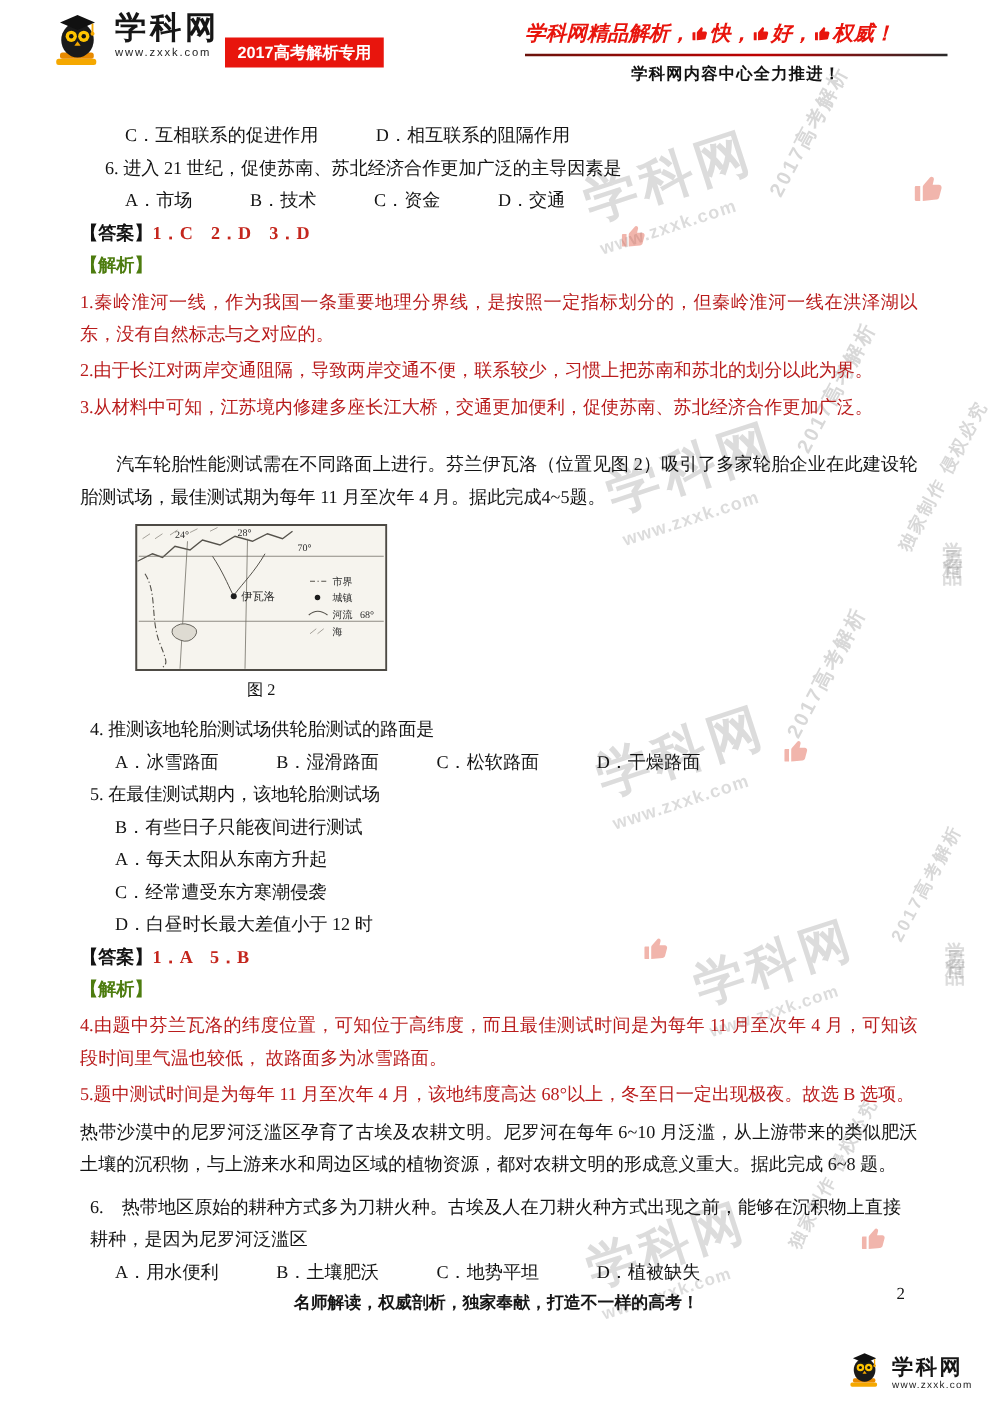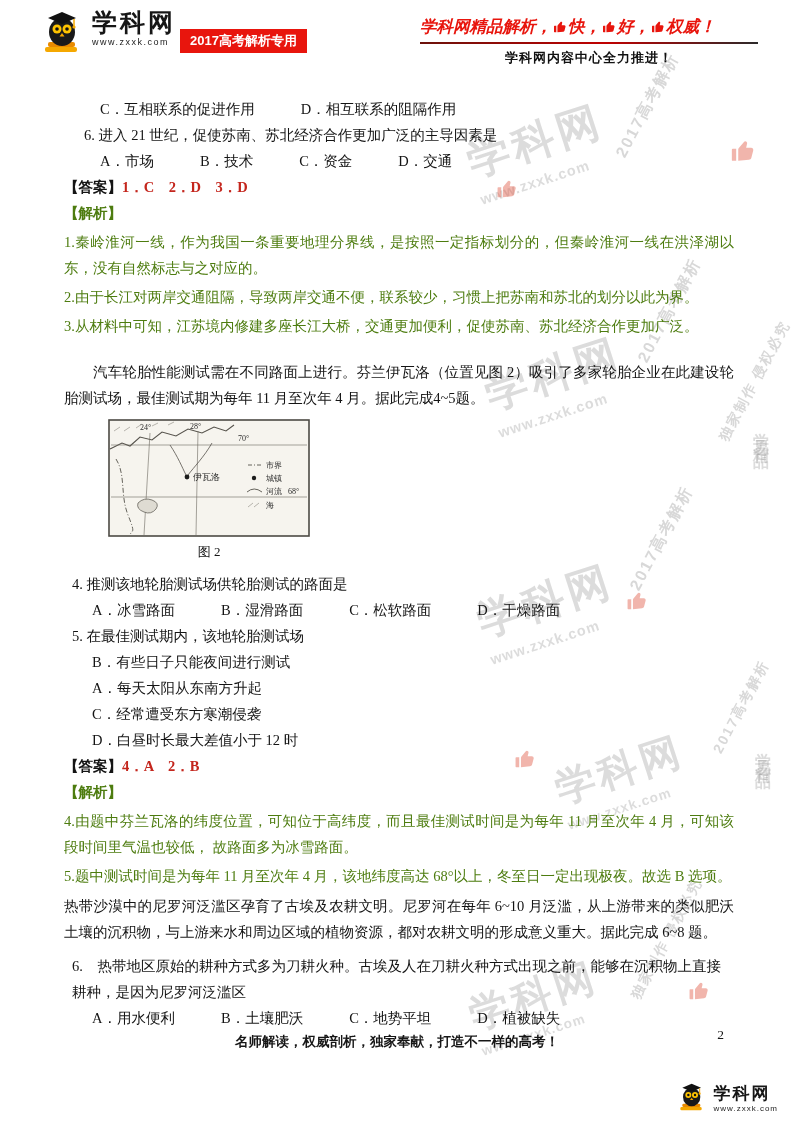--- a/index.html
+++ b/index.html
@@ -31,21 +31,21 @@
   .sub-slogan{font-size:13px;font-weight:bold;text-align:center;letter-spacing:1px;color:#111}
 
   
   .doc{padding:16px 60px 0 64px;font-size:14.5px;line-height:26px;
        font-family:"Liberation Serif","DejaVu Serif",serif;color:#141414}
   .options-row span{display:inline-block;margin-right:46px}
   .options-row span:last-child{margin-right:0}
   .ans-label{font-weight:bold}
   .ans-val{color:#c4261d;font-weight:bold}
   .exp-lbl{color:#4d7c0f;font-weight:bold}
-  .exp{color:#4d7c0f;text-align:justify;margin:3px 0}
+  .exp{color:#b91c1c;text-align:justify;margin:3px 0}
   .para{text-align:justify}
   .para.indent{text-indent:2em}
 
   
   figure.mapfig{margin:8px 0 2px 44px;width:202px}
   figure.mapfig svg{display:block}
   figcaption{text-align:center;font-size:13px;margin-top:2px}
 
   
   .footer-text{position:absolute;left:0;right:0;bottom:72px;text-align:center;
@@ -212,21 +212,21 @@
     <div id="content-bottom">
         <div style="margin-left: 8px; margin-top: 6px;">4. 推测该地轮胎测试场供轮胎测试的路面是</div>
         <div class="options-row" style="margin-left: 28px;"><span>A．冰雪路面</span><span>B．湿滑路面</span><span>C．松软路面</span><span>D．干燥路面</span></div>
         <div style="margin-left: 8px;">5. 在最佳测试期内，该地轮胎测试场</div>
         <div style="margin-left: 28px;">
           <div>B．有些日子只能夜间进行测试</div>
           <div>A．每天太阳从东南方升起</div>
           <div>C．经常遭受东方寒潮侵袭</div>
           <div>D．白昼时长最大差值小于 12 时</div>
         </div>
-        <div><span class="ans-label">【答案】</span><span class="ans-val">4．A　2．B</span></div>
+        <div><span class="ans-label">【答案】</span><span class="ans-val">1．A　5．B</span></div>
         <div class="exp-lbl">【解析】</div>
         <div class="exp">4.由题中芬兰瓦洛的纬度位置，可知位于高纬度，而且最佳测试时间是为每年 11 月至次年 4 月，可知该段时间里气温也较低， 故路面多为冰雪路面。</div>
         <div class="exp">5.题中测试时间是为每年 11 月至次年 4 月，该地纬度高达 68°以上，冬至日一定出现极夜。故选 B 选项。</div>
         <div class="para" style="margin-top: 4px;">热带沙漠中的尼罗河泛滥区孕育了古埃及农耕文明。尼罗河在每年 6~10 月泛滥，从上游带来的类似肥沃土壤的沉积物，与上游来水和周边区域的植物资源，都对农耕文明的形成意义重大。据此完成 6~8 题。</div>
         <div style="margin-left: 8px; margin-top: 8px;">6.　热带地区原始的耕种方式多为刀耕火种。古埃及人在刀耕火种方式出现之前，能够在沉积物上直接耕种，是因为尼罗河泛滥区</div>
         <div class="options-row" style="margin-left: 28px;"><span>A．用水便利</span><span>B．土壤肥沃</span><span>C．地势平坦</span><span>D．植被缺失</span></div>
       </div>
   </div>
 
   <div class="footer-text">名师解读，权威剖析，独家奉献，打造不一样的高考！</div>

